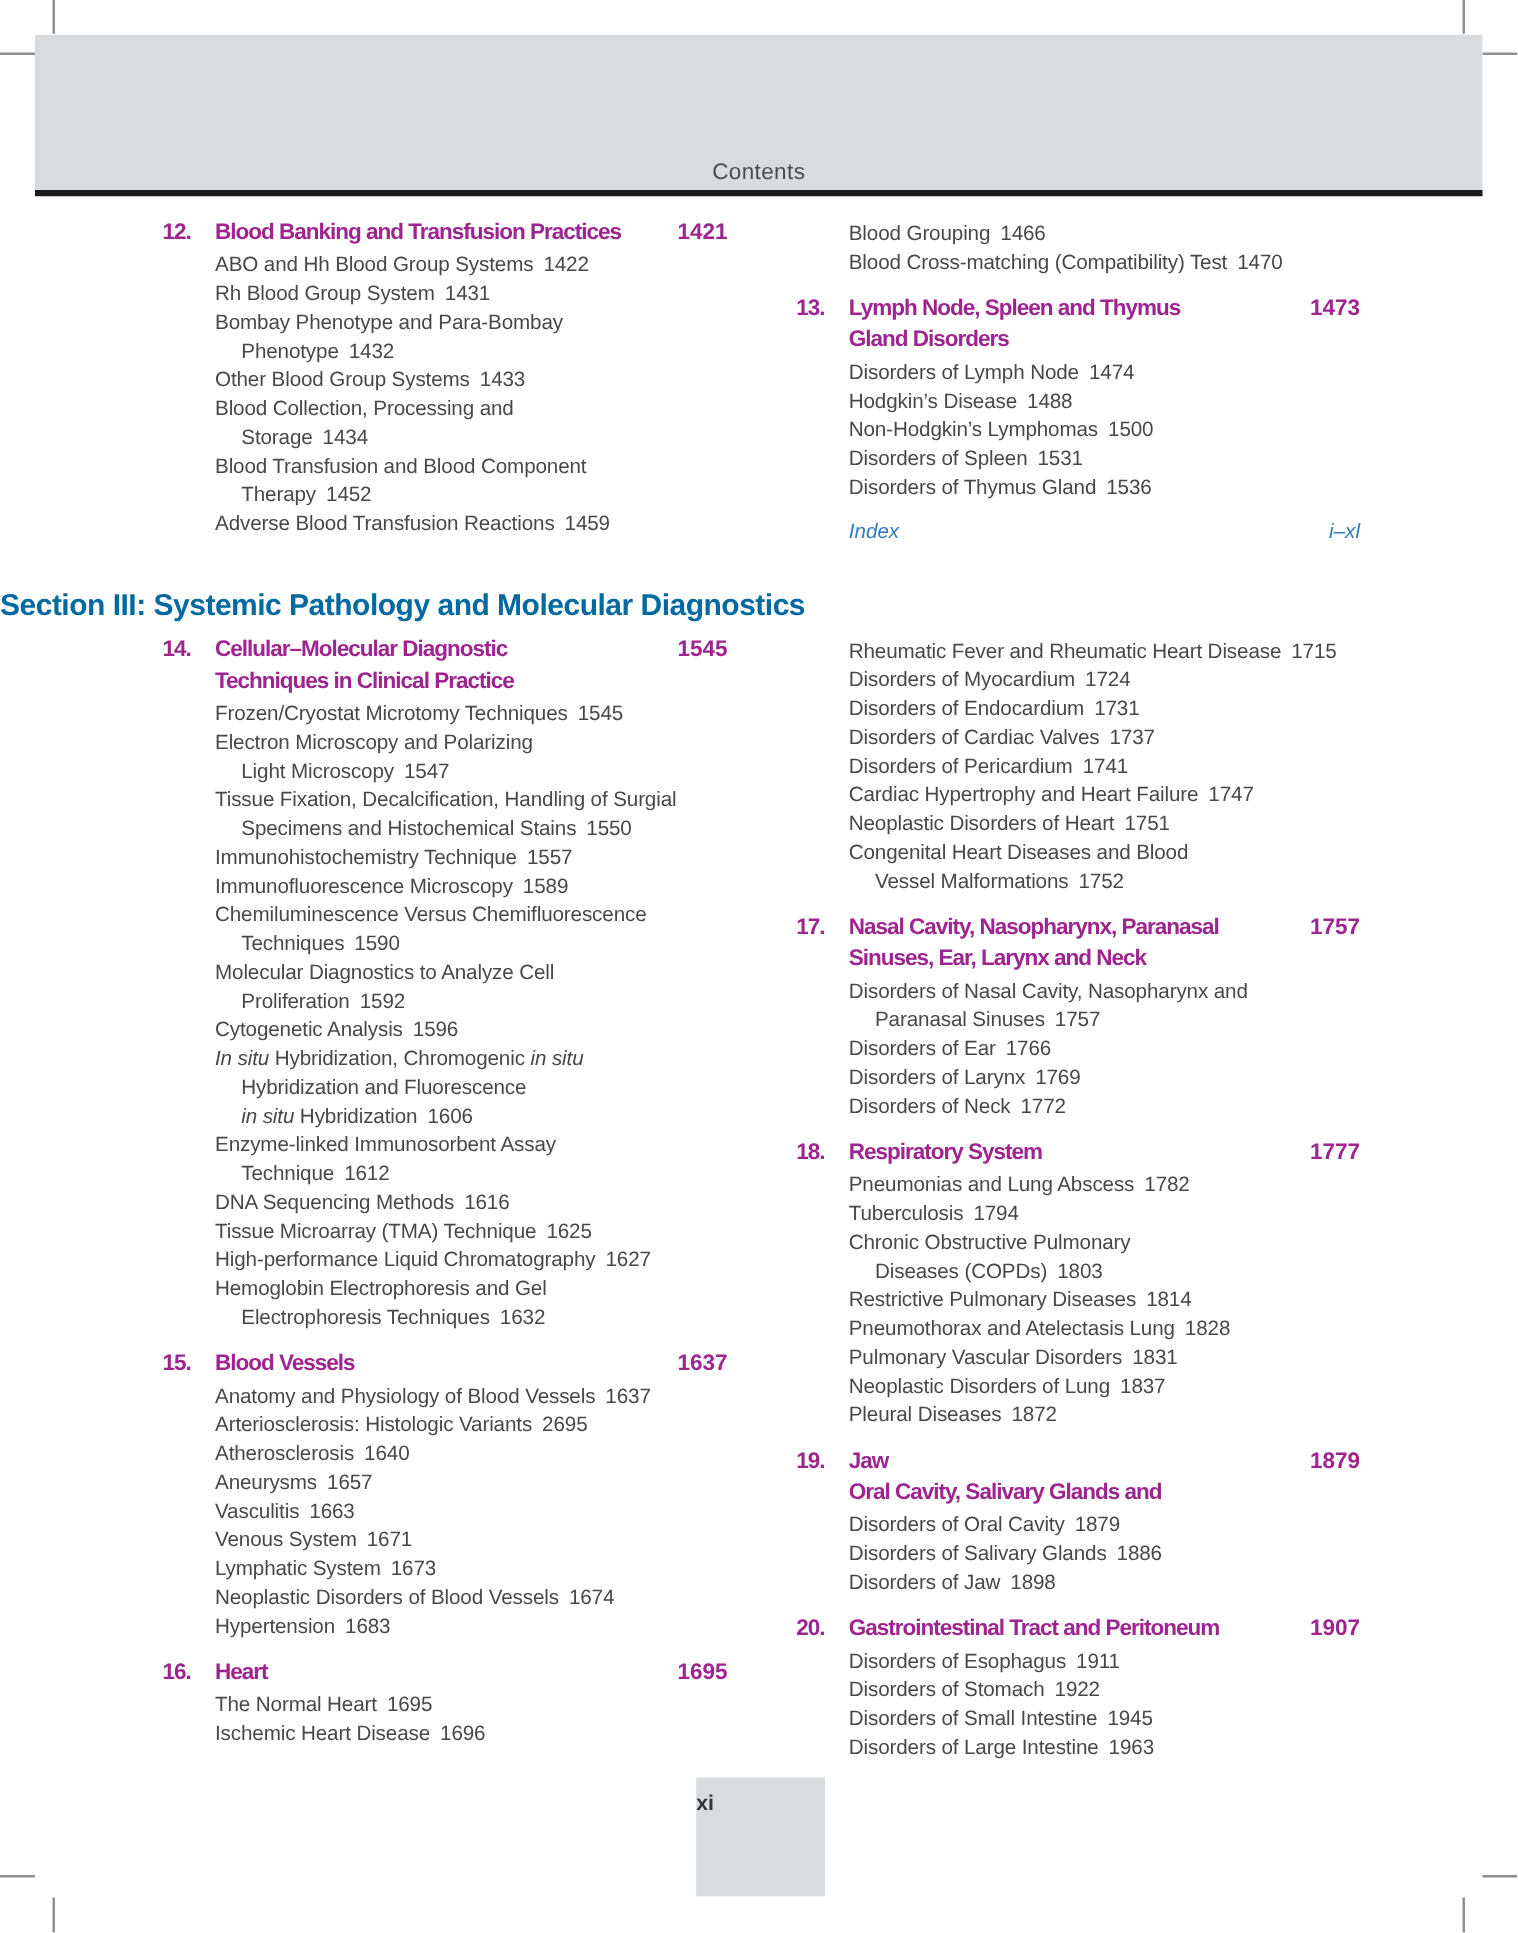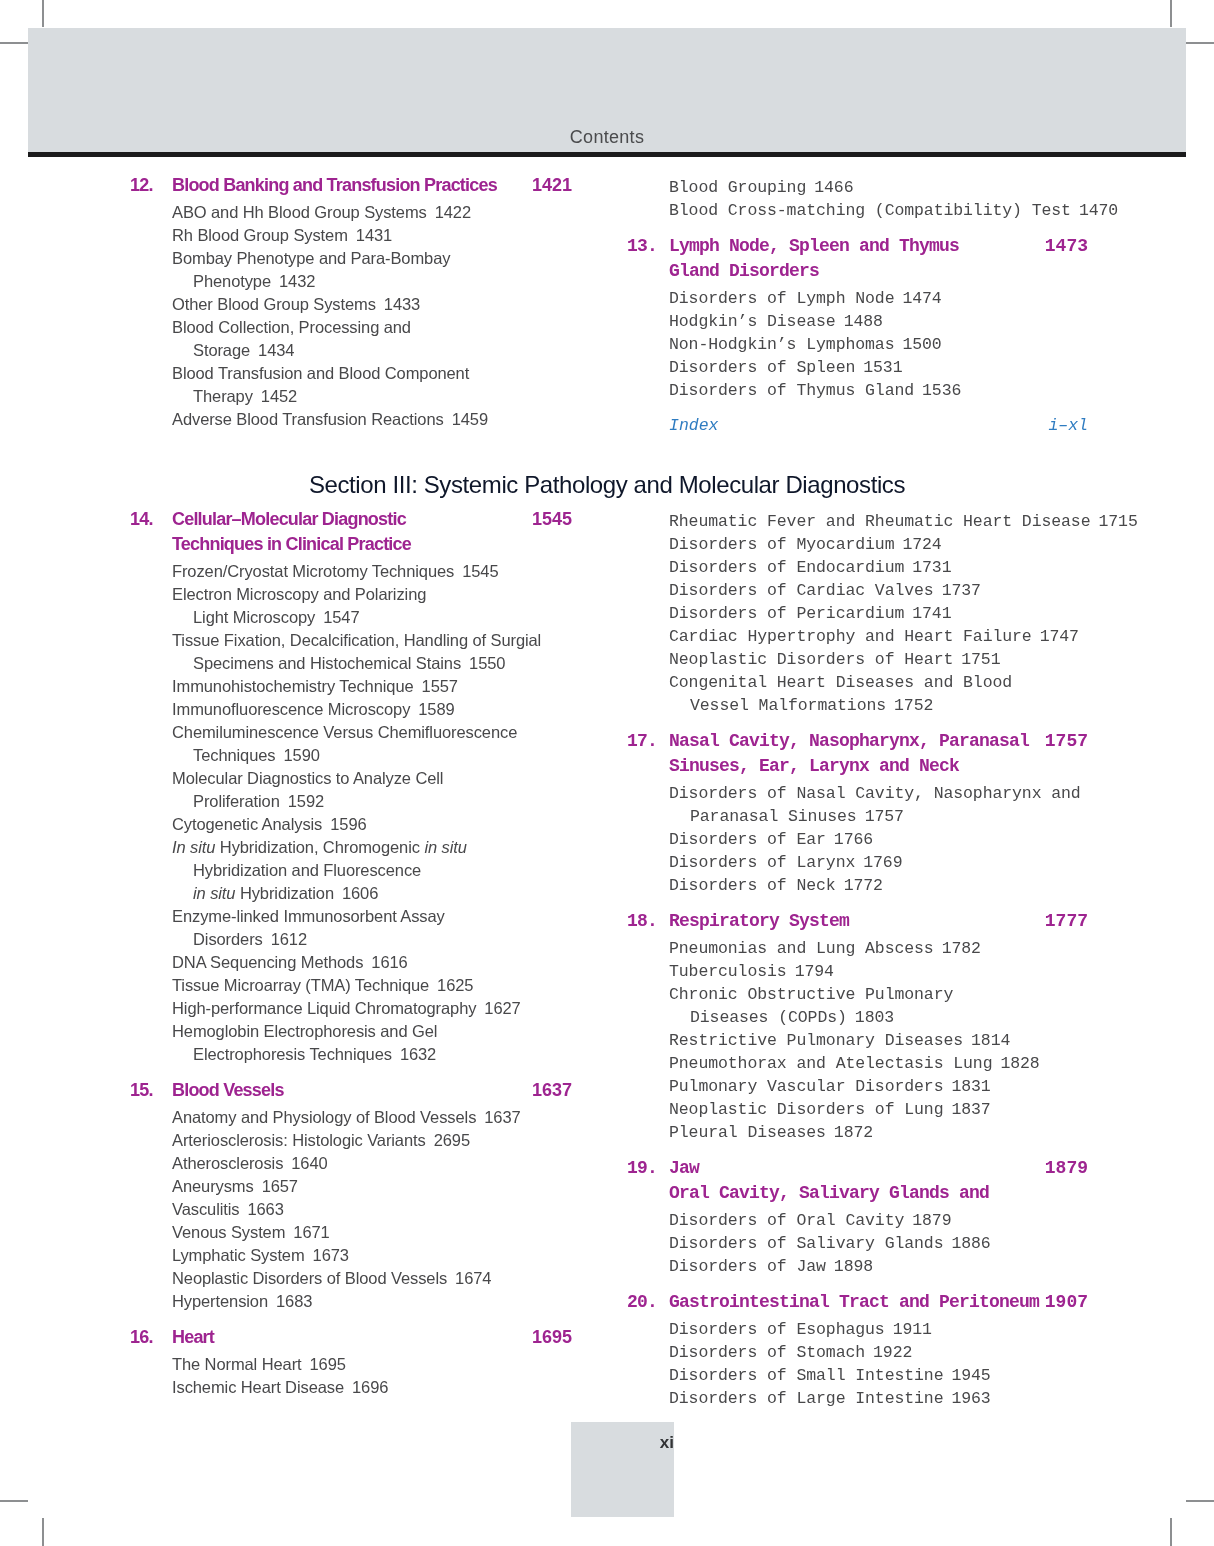--- a/index.html
+++ b/index.html
@@ -23,31 +23,31 @@
   
   .band { position:absolute; left:28px; top:28px; width:1158px; height:124px; background:#d8dcdf; }
   .band-title {
     position:absolute; left:0; right:0; bottom:4px; text-align:center;
     font-size:18px; color:#4a4b4d; letter-spacing:0.3px;
   }
   .rule { position:absolute; left:28px; top:152px; width:1158px; height:5px; background:#1b1b1c; }
 
   
   .section-heading {
-    position:absolute; top:471px; left:0; width:1214px; text-align:center;
-    font-size:24px; font-weight:normal; color:#0f172a; letter-spacing:-0.4px;
+    position:absolute; top:471px; left:0; width:1214px; text-align:left;
+    font-size:24px; font-weight:bold; color:#0369a1; letter-spacing:-0.4px;
   }
 
   
   .content { position:absolute; left:130px; width:958px; display:flex; }
   .row1 { top:173px; }
   .row2 { top:507px; }
   .col { display:block; }
   .col-left  { width:462px; }
-  .col-right { width:461px; margin-left:55px;font-family:Liberation Mono, monospace; }
+  .col-right { width:461px; margin-left:55px; }
 
   .chapter { margin-top:12px; }
   .col > .chapter:first-child { margin-top:0; }
   .cont-block { margin-top:0; }
   .ch-head {
     display:flex; align-items:flex-start;
     color:#9e2490; font-weight:bold; font-size:18px; line-height:25px; letter-spacing:-0.8px;
   }
   .ch-num { flex:none; width:42px; }
   .ch-title { flex:1; min-width:0; }
@@ -62,21 +62,21 @@
   .entry i { font-style:italic; }
 
   .index-row {
     margin-top:12px; padding-left:42px; display:flex; justify-content:space-between;
     font-size:16.5px; line-height:23px; font-style:italic; color:#2f7cc1;gap:44px;
   }
 
   
   .foot-box {
     position:absolute; left:557px; top:1422px; width:103px; height:95px;
-    background:#d8dcdf; text-align:right;margin-left:14px;
+    background:#d8dcdf; text-align:left;
   }
   .foot-num { display:inline-block; margin-top:11px; font-size:17px; font-weight:bold; color:#323335; }
 </style>
 </head>
 <body>
 
 <div class="page">
 
   <div class="cropmark cm-tl-v"></div>
   <div class="cropmark cm-tl-h"></div>
@@ -217,21 +217,21 @@
             <div class="entry">
               <div class="line"><span class="etext">Cytogenetic Analysis</span><span class="pg">1596</span></div>
             </div>
             <div class="entry">
               <div class="line"><span class="etext"><i>In situ</i><span> Hybridization, Chromogenic </span><i>in situ</i></span></div>
               <div class="line cont"><span class="etext"><span>Hybridization and Fluorescence</span></span></div>
               <div class="line cont"><span class="etext"><i>in situ</i><span> Hybridization</span></span><span class="pg">1606</span></div>
             </div>
             <div class="entry">
               <div class="line"><span class="etext">Enzyme-linked Immunosorbent Assay</span></div>
-              <div class="line cont"><span class="etext">Disorders</span><span class="pg">1612</span></div>
+              <div class="line cont"><span class="etext">Technique</span><span class="pg">1612</span></div>
             </div>
             <div class="entry">
               <div class="line"><span class="etext">DNA Sequencing Methods</span><span class="pg">1616</span></div>
             </div>
             <div class="entry">
               <div class="line"><span class="etext">Tissue Microarray (TMA) Technique</span><span class="pg">1625</span></div>
             </div>
             <div class="entry">
               <div class="line"><span class="etext">High-performance Liquid Chromatography</span><span class="pg">1627</span></div>
             </div>

